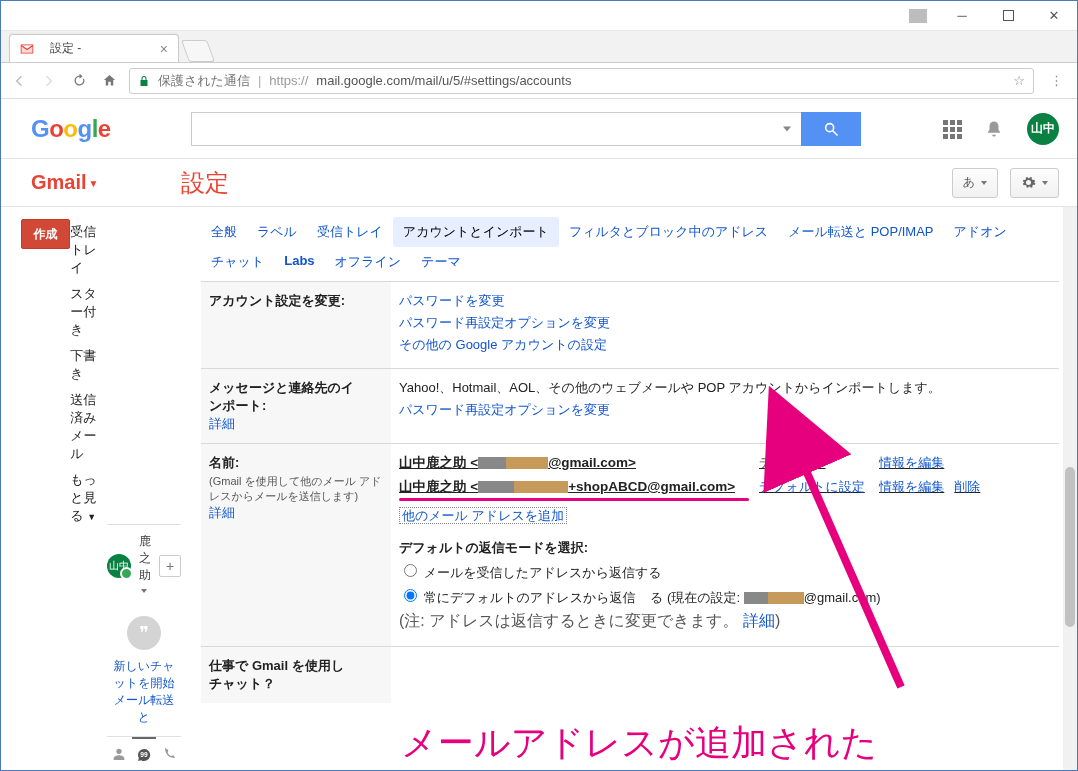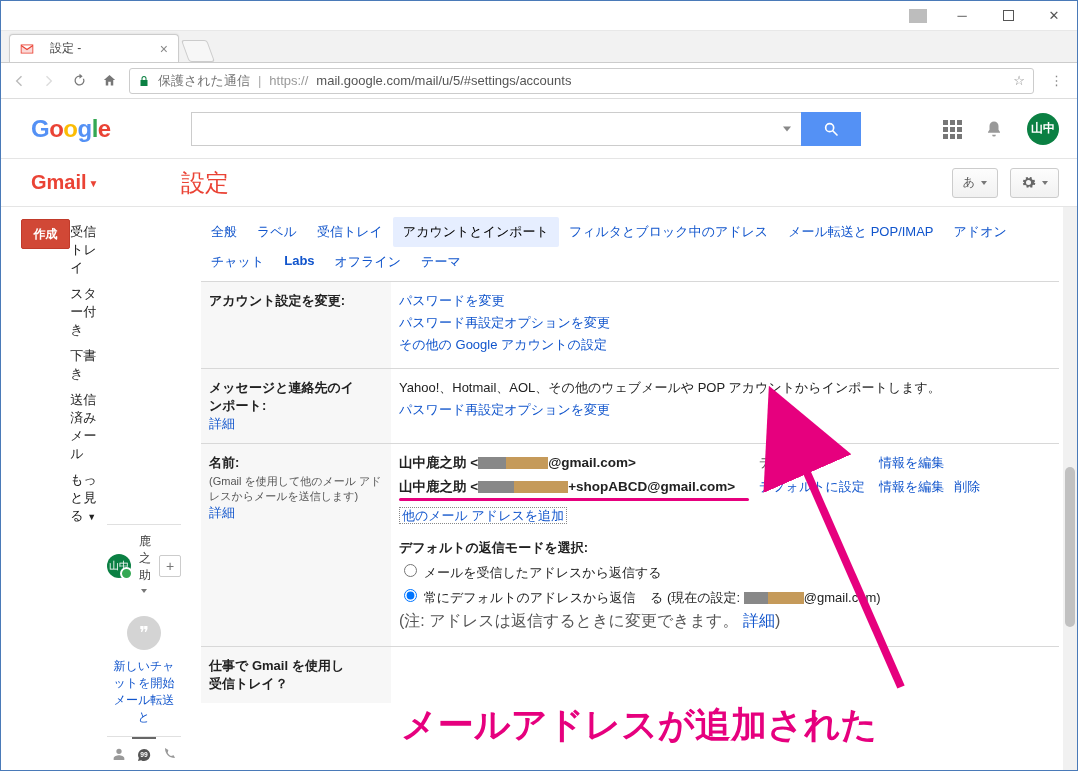--- a/index.html
+++ b/index.html
@@ -103,36 +103,36 @@
   table.sett td{border-top:1px solid #d8d8d8;padding:10px 8px;vertical-align:top;}
   table.sett td.lbl{width:190px;background:#f7f7f7;font-weight:bold;}
   table.sett td.lbl .sub{font-weight:normal;font-size:11px;color:#555;display:block;margin-top:2px;}
   table.sett td.lbl .det{font-weight:normal;}
   a.ln{color:var(--link2);text-decoration:none;}
   .row{margin-bottom:4px;}
   .redblock{display:inline-block;height:12px;vertical-align:-2px;background:linear-gradient(90deg,#888 40%,#c59a5a 40%);}
   .redblock.w1{width:70px;}
   .redblock.w2{width:90px;}
   .redblock.w3{width:60px;}
-  .namerow{display:flex;align-items:center;gap:0;}
+  .namerow{display:flex;align-items:center;gap:0;text-decoration:underline;}
   .namerow .left{flex:0 0 360px;font-weight:bold;font-size:13.5px;}
   .namerow .mid{flex:0 0 120px;}
   .namerow .right{flex:1;text-align:left;}
   .namerow .right a{margin-right:10px;}
   .underline-red{height:3px;background:#E6007E;border-radius:2px;margin:2px 0 6px;}
   .dottedlink{color:var(--link2);text-decoration:none;border:1px dotted #888;padding:0 2px;}
   .small{font-size:16px;color:#555;}
   .muted{color:#555;}
 
   
   .fake-scroll{position:absolute;right:2px;top:260px;width:10px;height:160px;background:#c1c1c1;border-radius:5px;}
   .fake-track{position:absolute;right:0;top:0;width:14px;height:100%;background:#f1f1f1;}
 
   
-  .annot{position:absolute;left:400px;bottom:20px;color:var(--pink);font-weight:bold;font-size:36px;text-shadow:0 0 2px #fff,0 0 2px #fff;pointer-events:none;margin-top:24px;}
+  .annot{position:absolute;left:400px;bottom:2px;color:var(--pink);font-weight:normal;font-size:36px;text-shadow:0 0 2px #fff,0 0 2px #fff;pointer-events:none;margin-top:24px;}
   .arrow{position:absolute;pointer-events:none;}
   .arrow svg{overflow:visible;}
 </style>
 </head>
 <body>
 
 <div class="window">
 
   <div class="titlebar">
     <div class="titlebar-accent"></div>
@@ -352,21 +352,21 @@
             <div class="row" style="font-weight:bold;">デフォルトの返信モードを選択:</div>
             <div class="row"><label><input type="radio" name="rm" style=""> <span>メールを受信したアドレスから返信する</span></label></div>
             <div class="row"><label><input type="radio" name="rm" checked="" style=""> <span>常にデフォルトのアドレスから返信</span>&nbsp;&nbsp;&nbsp;&nbsp;<span>る (現在の設定:</span> <span class="redblock w3"></span><span>@gmail.com)</span></label></div>
             <div class="row small"><span>(注: アドレスは返信するときに変更できます。</span> <a class="ln" href="#">詳細</a><span>)</span></div>
           </td>
         </tr>
 
 
         <tr>
           <td class="lbl">
-            <span>仕事で Gmail を使用し</span><br><span>受信トレイ？</span>
+            <span>仕事で Gmail を使用し</span><br><span>チャット？</span>
           </td>
           <td></td>
         </tr>
       </tbody>
         </table>
 
       <div class="arrow" style="left:600px;top:240px;">
         <svg width="140" height="250">
           <defs>
               <marker id="ah" markerWidth="12" markerHeight="12" refX="2" refY="6" orient="auto">

